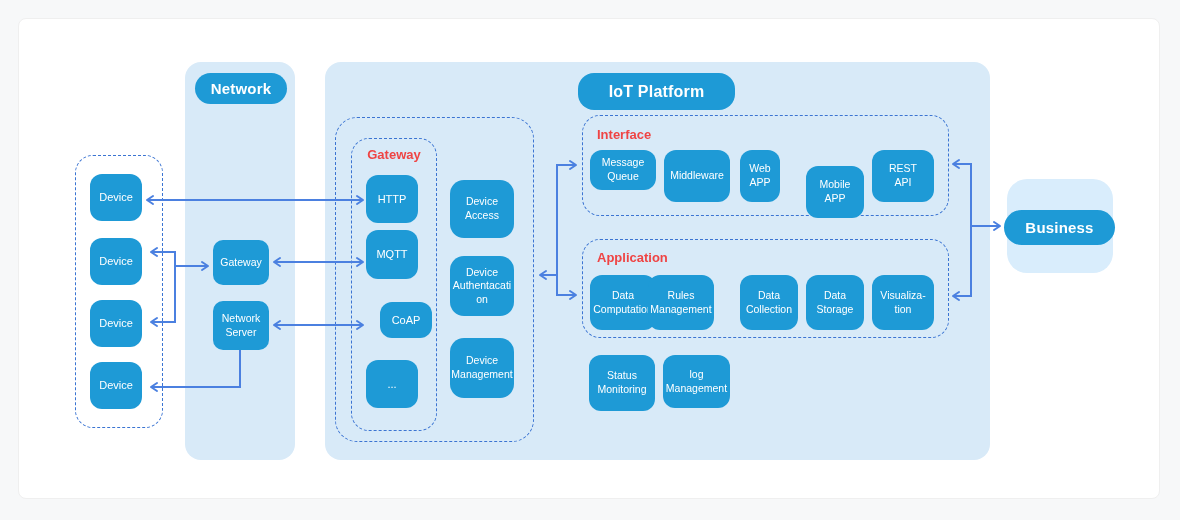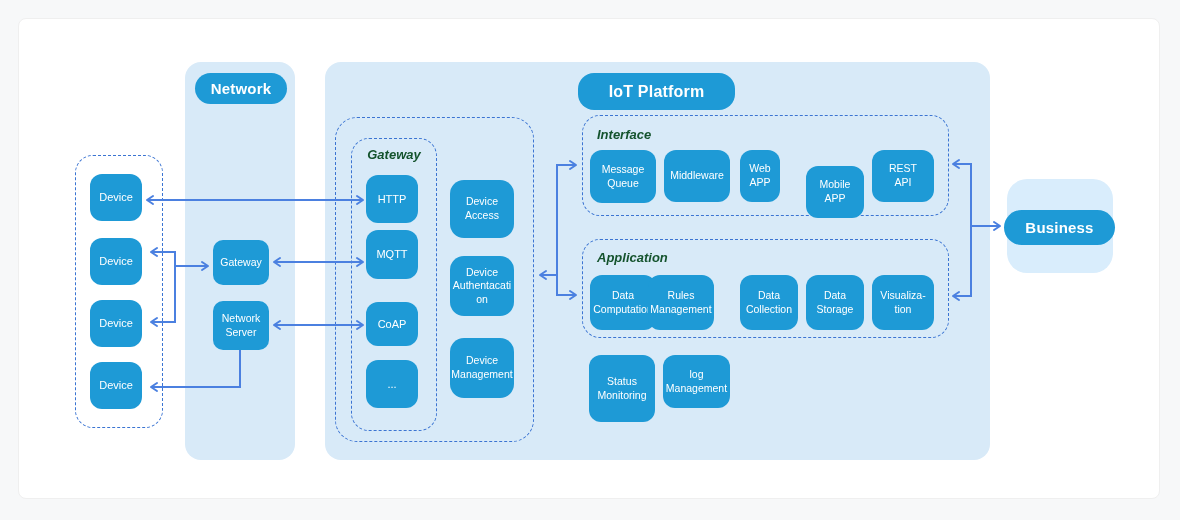--- a/index.html
+++ b/index.html
@@ -22,21 +22,21 @@
   }
   .dashed{position:absolute;border:1.6px dashed #3b74d2;border-radius:18px;box-sizing:border-box;}
   .dashed.big{border-radius:22px;}
   .node{
     position:absolute;background:#1e9ad6;border-radius:12px;color:#ffffff;
     display:flex;align-items:center;justify-content:center;text-align:center;
     font-size:10.5px;line-height:1.3;white-space:pre-line;padding:2px;box-sizing:border-box;
   }
   .node.md{border-radius:14px;}
   .sec-label{
-    position:absolute;color:#14532d;font-weight:bold;font-size:13px;font-style:italic;
+    position:absolute;color:#ef4444;font-weight:bold;font-size:13px;
   }
   .sec-label.center{text-align:center;}
   svg.connectors{position:absolute;left:0;top:0;pointer-events:none;}
 </style>
 </head>
 <body>
 
 <div class="stage">
   <div class="card"></div>
 
@@ -56,34 +56,34 @@
 
   <div class="node" style="left:213px;top:240px;width:56px;height:45px;border-radius:10px;">Gateway</div>
   <div class="node" style="left:213px;top:301px;width:56px;height:49px;border-radius:10px;">Network
 Server</div>
 
   <div class="dashed big" style="left:335px;top:117px;width:199px;height:325px;"></div>
   <div class="dashed" style="left:351px;top:138px;width:86px;height:293px;"></div>
   <div class="sec-label center" style="left:351px;top:147px;width:86px;">Gateway</div>
   <div class="node" style="left:366px;top:175px;width:52px;height:48px;font-size:11px;">HTTP</div>
   <div class="node" style="left:366px;top:230px;width:52px;height:49px;font-size:11px;">MQTT</div>
-  <div class="node" style="left:366px;top:302px;width:52px;height:44px;font-size:11px;">CoAP</div>
+  <div class="node" style="left:380px;top:302px;width:52px;height:36px;font-size:11px;">CoAP</div>
   <div class="node" style="left:366px;top:360px;width:52px;height:48px;font-size:11px;">...</div>
 
   <div class="node md" style="left:450px;top:180px;width:64px;height:58px;">Device
 Access</div>
   <div class="node md" style="left:450px;top:256px;width:64px;height:60px;">Device
 Authentacati
 on</div>
   <div class="node md" style="left:450px;top:338px;width:64px;height:60px;">Device
 Management</div>
 
   <div class="dashed" style="left:582px;top:115px;width:367px;height:101px;"></div>
   <div class="sec-label" style="left:597px;top:127px;">Interface</div>
-  <div class="node" style="left:590px;top:150px;width:66px;height:53px;">Message
+  <div class="node" style="left:590px;top:150px;width:66px;height:40px;">Message
 Queue</div>
   <div class="node" style="left:664px;top:150px;width:66px;height:52px;">Middleware</div>
   <div class="node" style="left:740px;top:150px;width:40px;height:52px;">Web
 APP</div>
   <div class="node" style="left:806px;top:150px;width:58px;height:52px;margin-top:16px;">Mobile
 APP</div>
   <div class="node" style="left:872px;top:150px;width:62px;height:52px;">REST
 API</div>
 
   <div class="dashed" style="left:582px;top:239px;width:367px;height:99px;"></div>
@@ -92,21 +92,21 @@
 Computation</div>
   <div class="node" style="left:648px;top:275px;width:66px;height:55px;">Rules
 Management</div>
   <div class="node" style="left:740px;top:275px;width:58px;height:55px;">Data
 Collection</div>
   <div class="node" style="left:806px;top:275px;width:58px;height:55px;">Data
 Storage</div>
   <div class="node" style="left:872px;top:275px;width:62px;height:55px;">Visualiza-
 tion</div>
 
-  <div class="node" style="left:589px;top:355px;width:66px;height:67px;">Status
+  <div class="node" style="left:589px;top:355px;width:66px;height:56px;">Status
 Monitoring</div>
   <div class="node" style="left:663px;top:355px;width:67px;height:53px;">log
 Management</div>
 
   <svg class="connectors" width="1180" height="520" viewBox="0 0 1180 520">
     <defs>
       <marker id="arw" markerUnits="userSpaceOnUse" markerWidth="12" markerHeight="12" refX="8" refY="6" orient="auto-start-reverse">
         <path d="M2,2 L8,6 L2,10" fill="none" stroke="#4b80e0" stroke-width="2" stroke-linecap="round" stroke-linejoin="round"></path>
       </marker>
     </defs>

